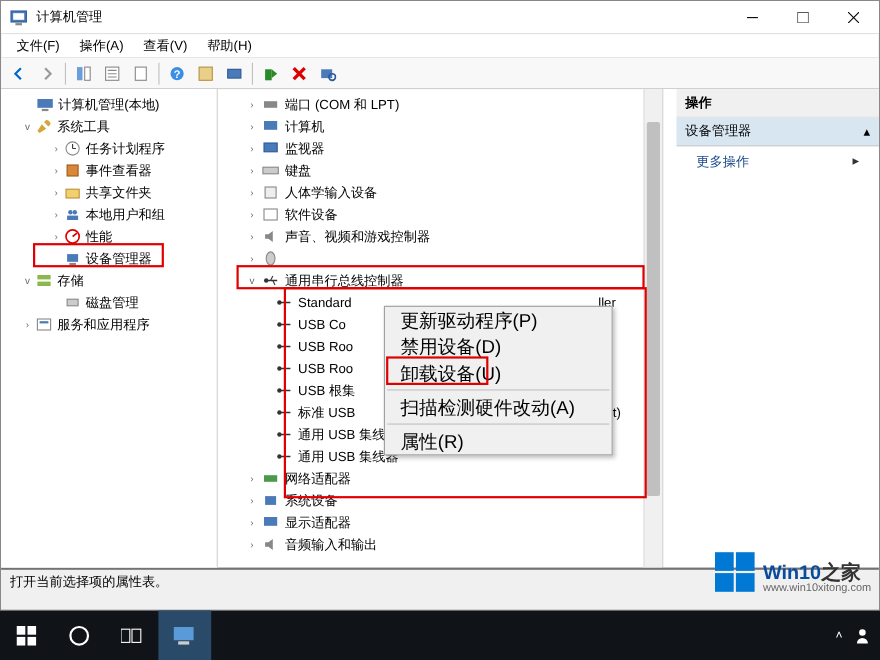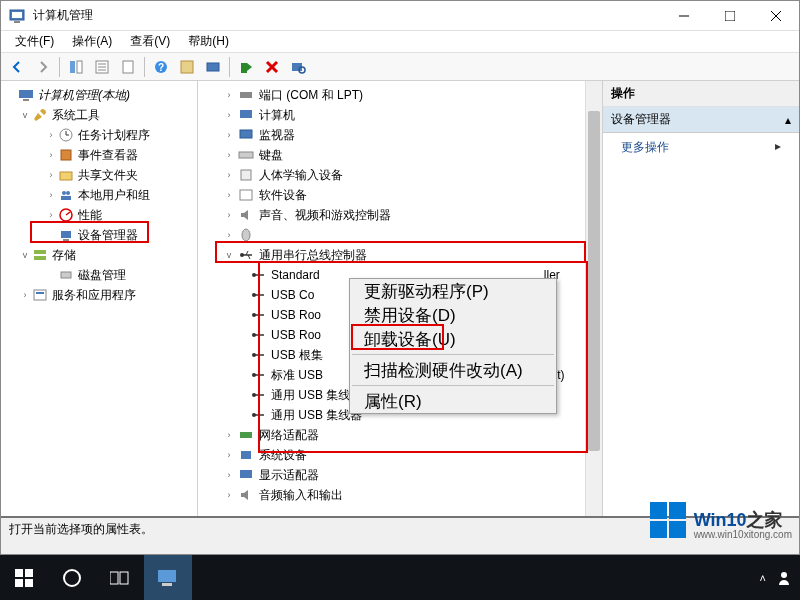--- a/index.html
+++ b/index.html
@@ -20,34 +20,34 @@
 .toolbar .tb-btn { width: 24px; height: 24px; display: flex; align-items: center; justify-content: center; border: 1px solid transparent; }
 .toolbar .tb-sep { width: 1px; height: 20px; background: #c0c0c0; margin: 0 2px; }
 
 .body { flex: 1; display: flex; min-height: 0; }
 
 .left-pane { width: 197px; border-right: 1px solid #d0d0d0; overflow: auto; padding: 4px 0; font-size: 12px; background: #fff; position: relative; }
 .tree-item { display: flex; align-items: center; height: 20px; padding-left: 4px; white-space: nowrap; }
 .tree-item .twisty { width: 12px; font-size: 9px; color: #666; text-align: center; }
 .tree-item .ic { width: 18px; height: 16px; display: flex; align-items: center; justify-content: center; }
 .tree-item .lbl { padding: 1px 3px; }
-.l1 { padding-left: 4px; font-style: italic; }
+.l1 { padding-left: 19px; }
 .l2 { padding-left: 18px; }
 .l3 { padding-left: 44px; }
 
 .mid-pane { flex: 1; overflow: auto; font-size: 12px; padding: 4px 0; position: relative; }
 .dev-item { display: flex; align-items: center; height: 20px; white-space: nowrap; }
 .dev-item .twisty { width: 14px; font-size: 9px; color: #666; text-align: center; }
 .dev-item .ic { width: 20px; height: 16px; display: flex; align-items: center; justify-content: center; }
 .dev-item .lbl { padding: 1px 3px; }
 .d1 { padding-left: 24px; }
 .d2 { padding-left: 50px; }
 .selected .lbl { background: #cde8ff; }
 
-.right-pane { width: 197px; border-left: 1px solid #d0d0d0; font-size: 12px; background: #fff; }
+.right-pane { width: 197px; border-left: 1px solid #d0d0d0; font-size: 12px; background: #fff; padding-left: 12px; }
 .right-header { background: #f0f0f0; padding: 4px 8px; font-weight: bold; border-bottom: 1px solid #e0e0e0; }
 .right-sub { background: #d8e6f2; padding: 4px 8px; border-bottom: 1px solid #ccc; display:flex; justify-content:space-between; align-items:center;}
 .right-action { padding: 6px 18px; color: #1a4b8c; }
 
 .statusbar { height: 38px; border-top: 2px solid #737373; font-size: 12px; padding: 3px 8px; background: #f0f0f0; }
 
 .context-menu { position: absolute; left: 349px; top: 278px; width: 208px; background: #f0f0f0; border: 1px solid #a0a0a0; box-shadow: 2px 2px 4px rgba(0,0,0,0.25); font-size: 17px; z-index: 50; }
 .context-menu .cm-item { height: 24px; display: flex; align-items: center; padding: 0 14px; }
 .context-menu .cm-sep { height: 1px; background: #c0c0c0; margin: 3px 2px; }
 

